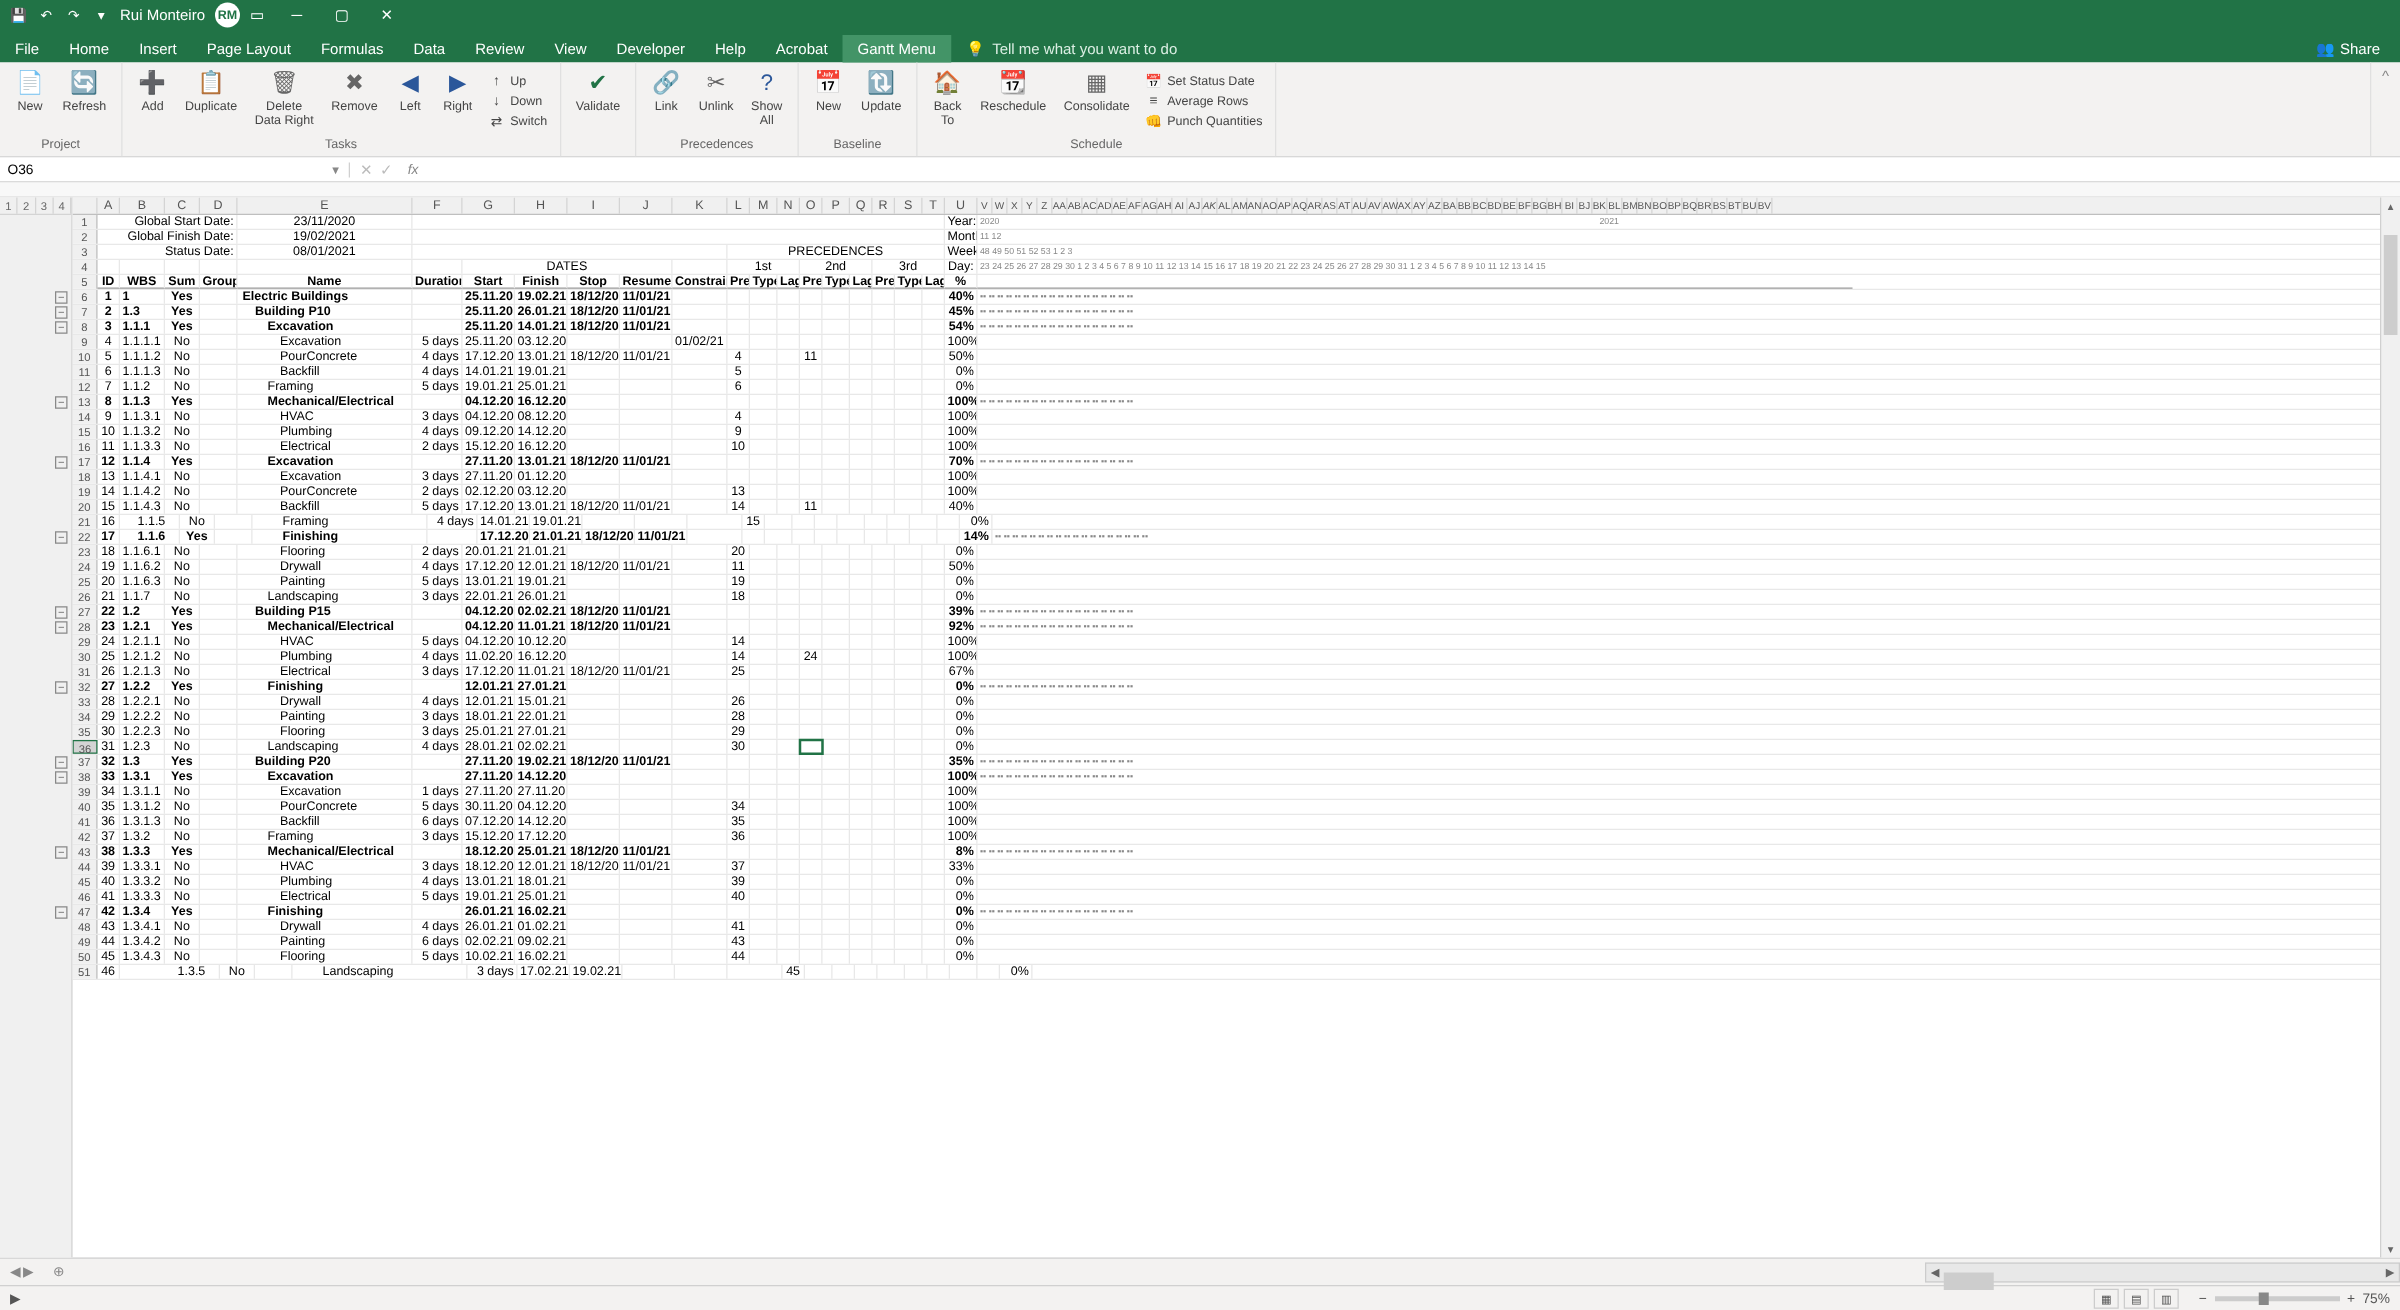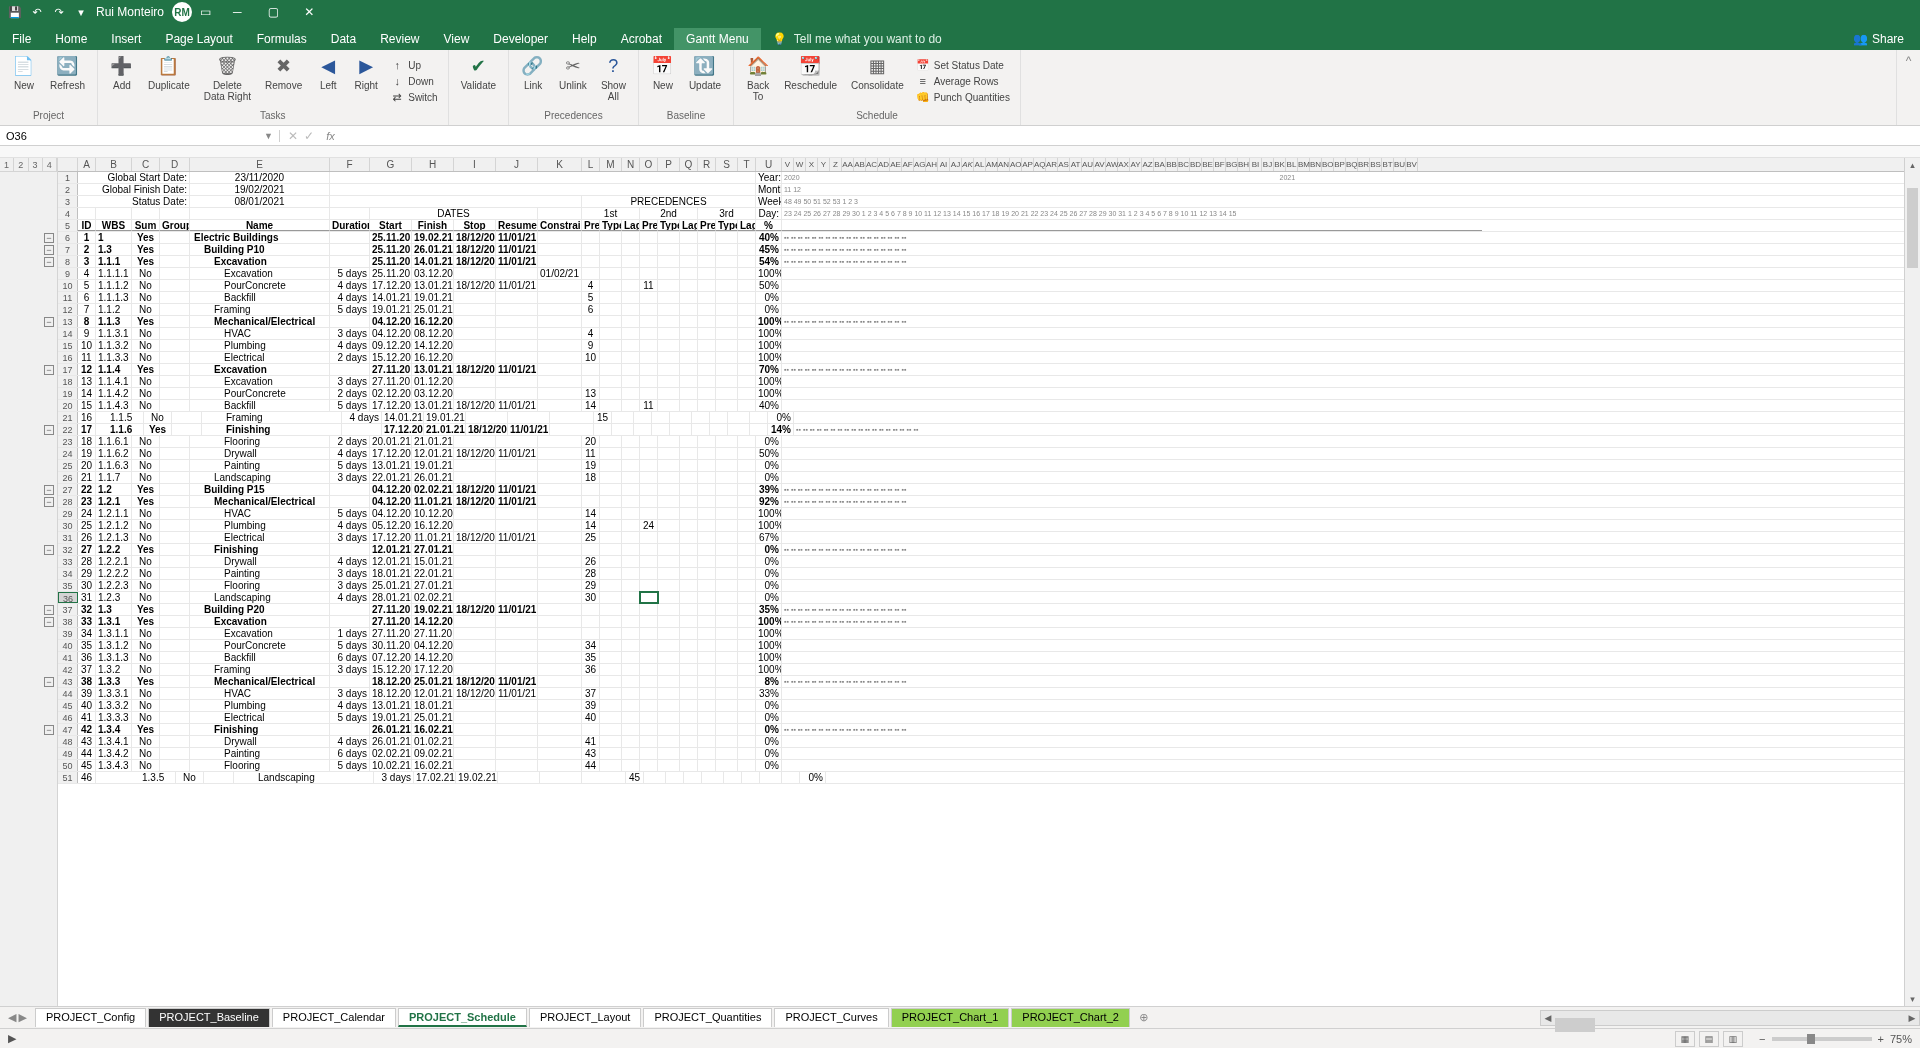--- a/index.html
+++ b/index.html
@@ -1104,21 +1104,21 @@
           <div class="c full" style="width: 700px; font-size: 7px; color: rgb(136, 136, 136);"></div>
         </div>
         <div class="row ">
           <div class="rh">30</div>
           <div class="c ctr" style="width: 18px;">25</div>
           <div class="c " style="width: 36px;">1.2.1.2</div>
           <div class="c ctr" style="width: 28px;">No</div>
           <div class="c " style="width: 30px;"></div>
           <div class="c " style="width: 140px; padding-left: 34px;">Plumbing</div>
           <div class="c r" style="width: 40px;">4 days</div>
-          <div class="c ctr" style="width: 42px;">05.12.20</div>
+          <div class="c ctr" style="width: 42px;">11.02.20</div>
           <div class="c ctr" style="width: 42px;">16.12.20</div>
           <div class="c ctr" style="width: 42px;"></div>
           <div class="c ctr" style="width: 42px;"></div>
           <div class="c ctr" style="width: 44px;"></div>
           <div class="c ctr" style="width: 18px;">14</div>
           <div class="c ctr" style="width: 22px;"></div>
           <div class="c ctr" style="width: 18px;"></div>
           <div class="c ctr" style="width: 18px;">24</div>
           <div class="c ctr" style="width: 22px;"></div>
           <div class="c ctr" style="width: 18px;"></div>
@@ -1661,31 +1661,20 @@
   <div class="vs-btn">▴</div>
   <div class="vs-thumb"></div>
   <div class="vs-btn" style="position:absolute;bottom:0;width:100%">▾</div>
 </div>
 
 <div class="sheet-tabs">
   <div class="navbtns">
     <span>◀</span>
     <span>▶</span>
   </div>
-  <div id="sheets" style="display:flex">
-      <div class="stab">PROJECT_Config</div>
-      <div class="stab dark">PROJECT_Baseline</div>
-      <div class="stab">PROJECT_Calendar</div>
-      <div class="stab active">PROJECT_Schedule</div>
-      <div class="stab">PROJECT_Layout</div>
-      <div class="stab">PROJECT_Quantities</div>
-      <div class="stab">PROJECT_Curves</div>
-      <div class="stab green">PROJECT_Chart_1</div>
-      <div class="stab green">PROJECT_Chart_2</div>
-    </div>
   <div class="addtab">⊕</div>
   <div class="hscroll">
     <div class="hs-btn">◀</div>
     <div class="hs-track">
         <div class="hs-thumb"></div>
       </div>
     <div class="hs-btn">▶</div>
   </div>
 </div>
 

